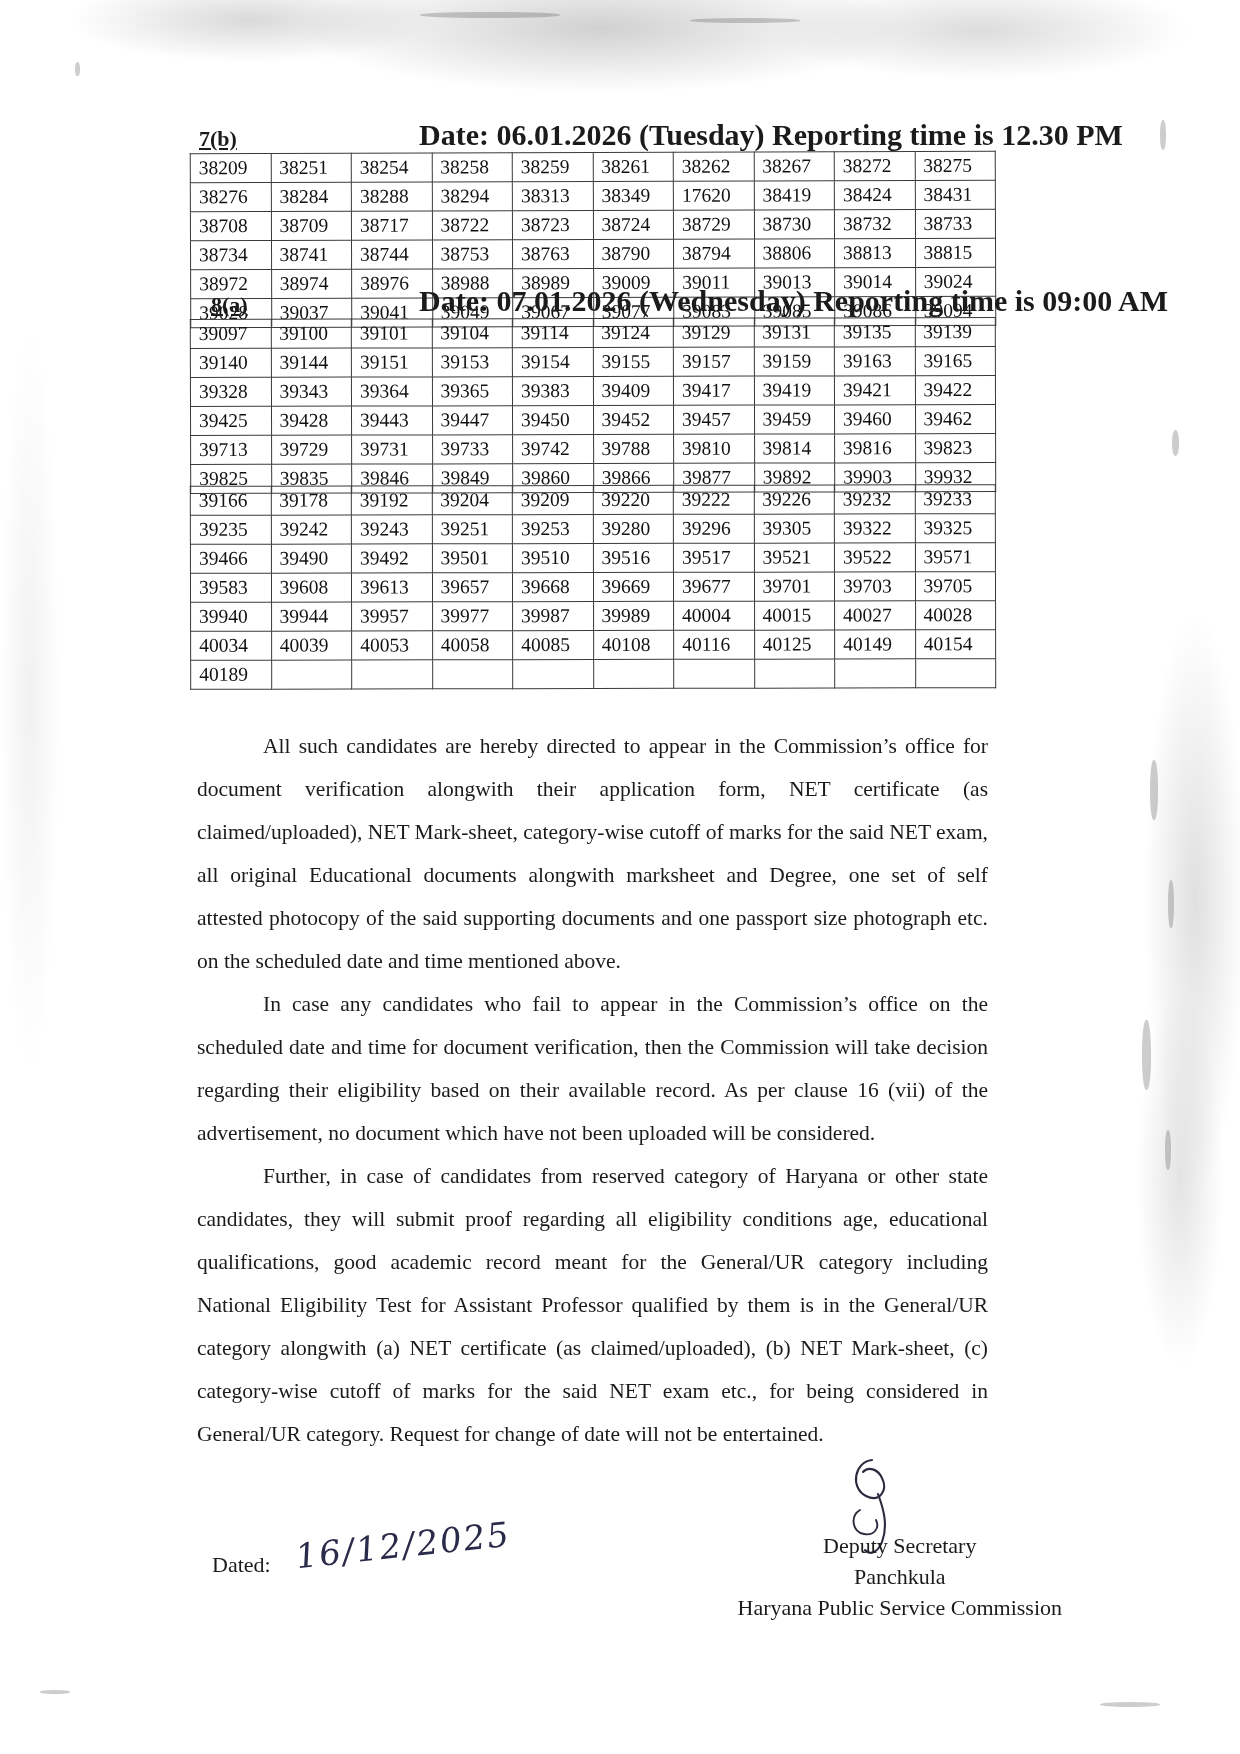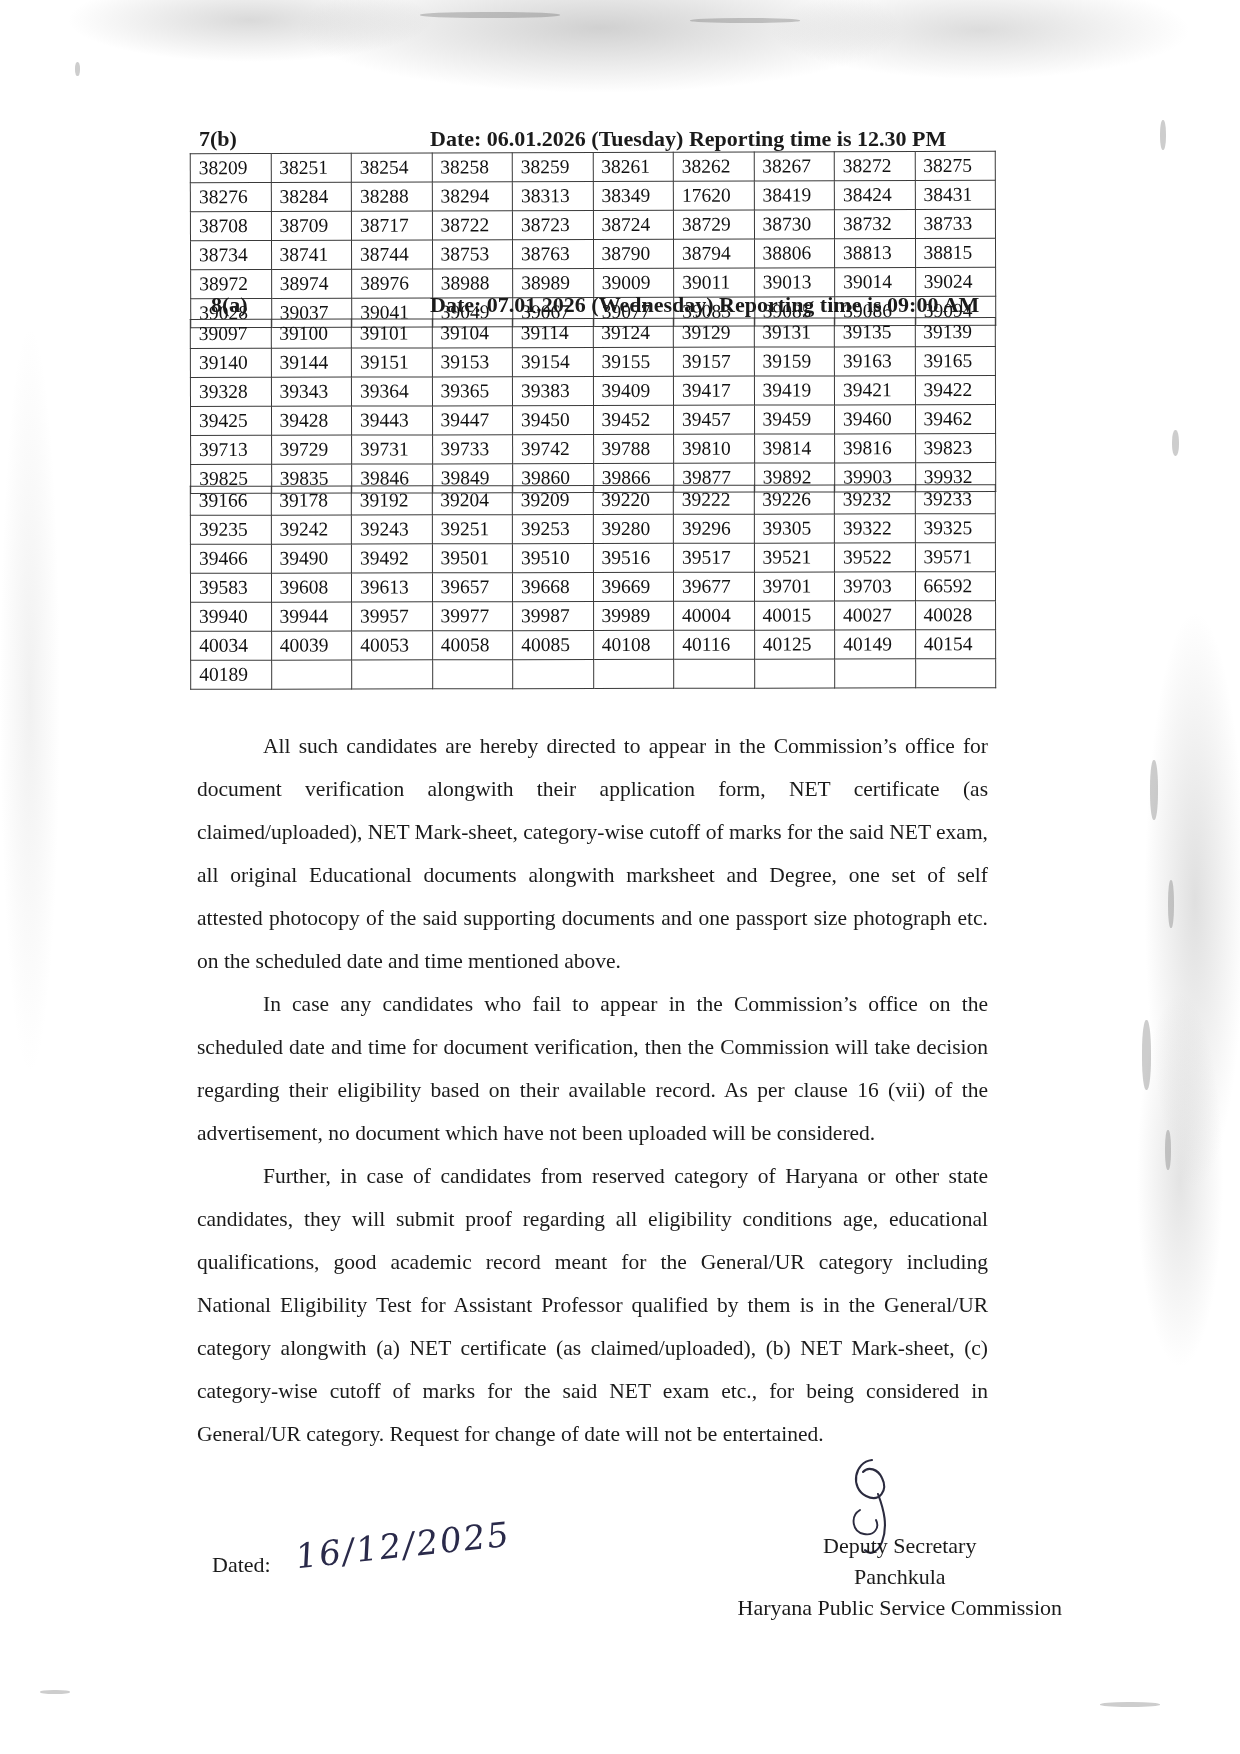--- a/index.html
+++ b/index.html
@@ -49,26 +49,27 @@
     align-items: flex-end;
     font-weight: bold;
     margin: 0;
     height: 30px;
   }
   .sec-label {
     font-size: 22px;
     font-weight: bold;
     padding-left: 9px;
     letter-spacing: 0px;
+    text-decoration: underline;
   }
   .sec-title {
     position: absolute;
-    left: 240px;
+    left: 229px;
     bottom: 0px;
-    font-size: 22px;
+    font-size: 30px;
     font-weight: bold;
     white-space: nowrap;
     margin-top: 44px;
   }
 
   
   table.roll {
     border-collapse: collapse;
     table-layout: fixed;
     width: 806px;
@@ -369,21 +370,21 @@
       <tr>
         <td>39583</td>
         <td>39608</td>
         <td>39613</td>
         <td>39657</td>
         <td>39668</td>
         <td>39669</td>
         <td>39677</td>
         <td>39701</td>
         <td>39703</td>
-        <td>66592</td>
+        <td>39705</td>
       </tr>
       <tr>
         <td>39940</td>
         <td>39944</td>
         <td>39957</td>
         <td>39977</td>
         <td>39987</td>
         <td>39989</td>
         <td>40004</td>
         <td>40015</td>

